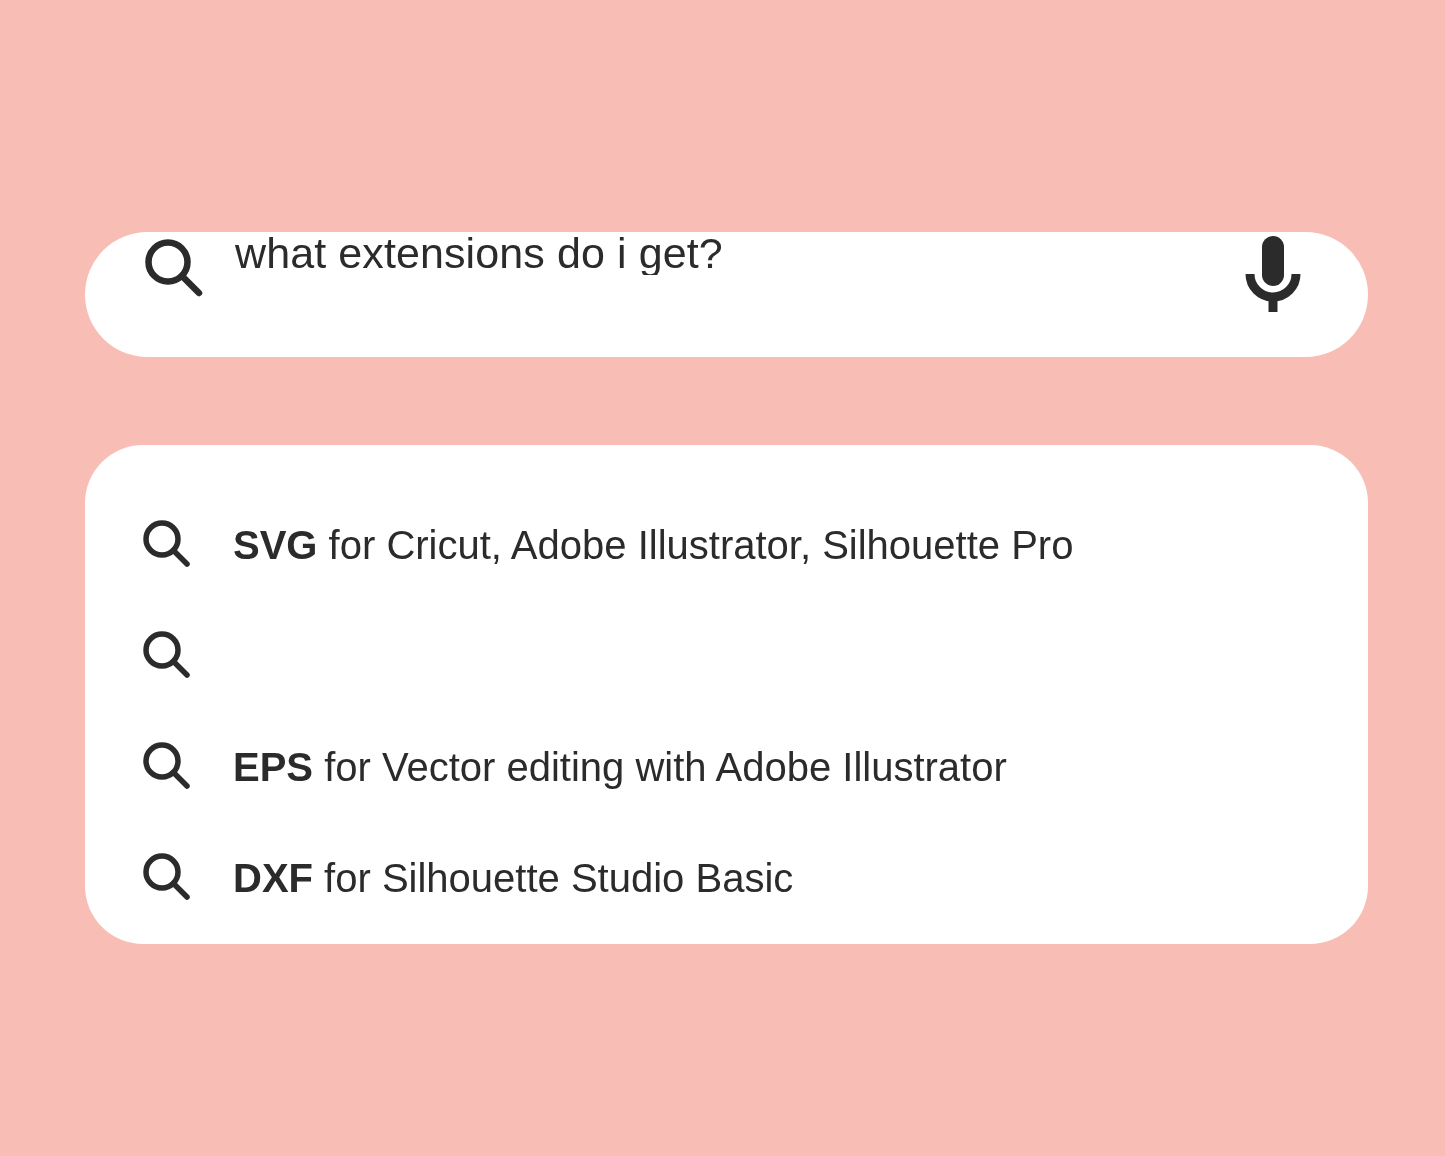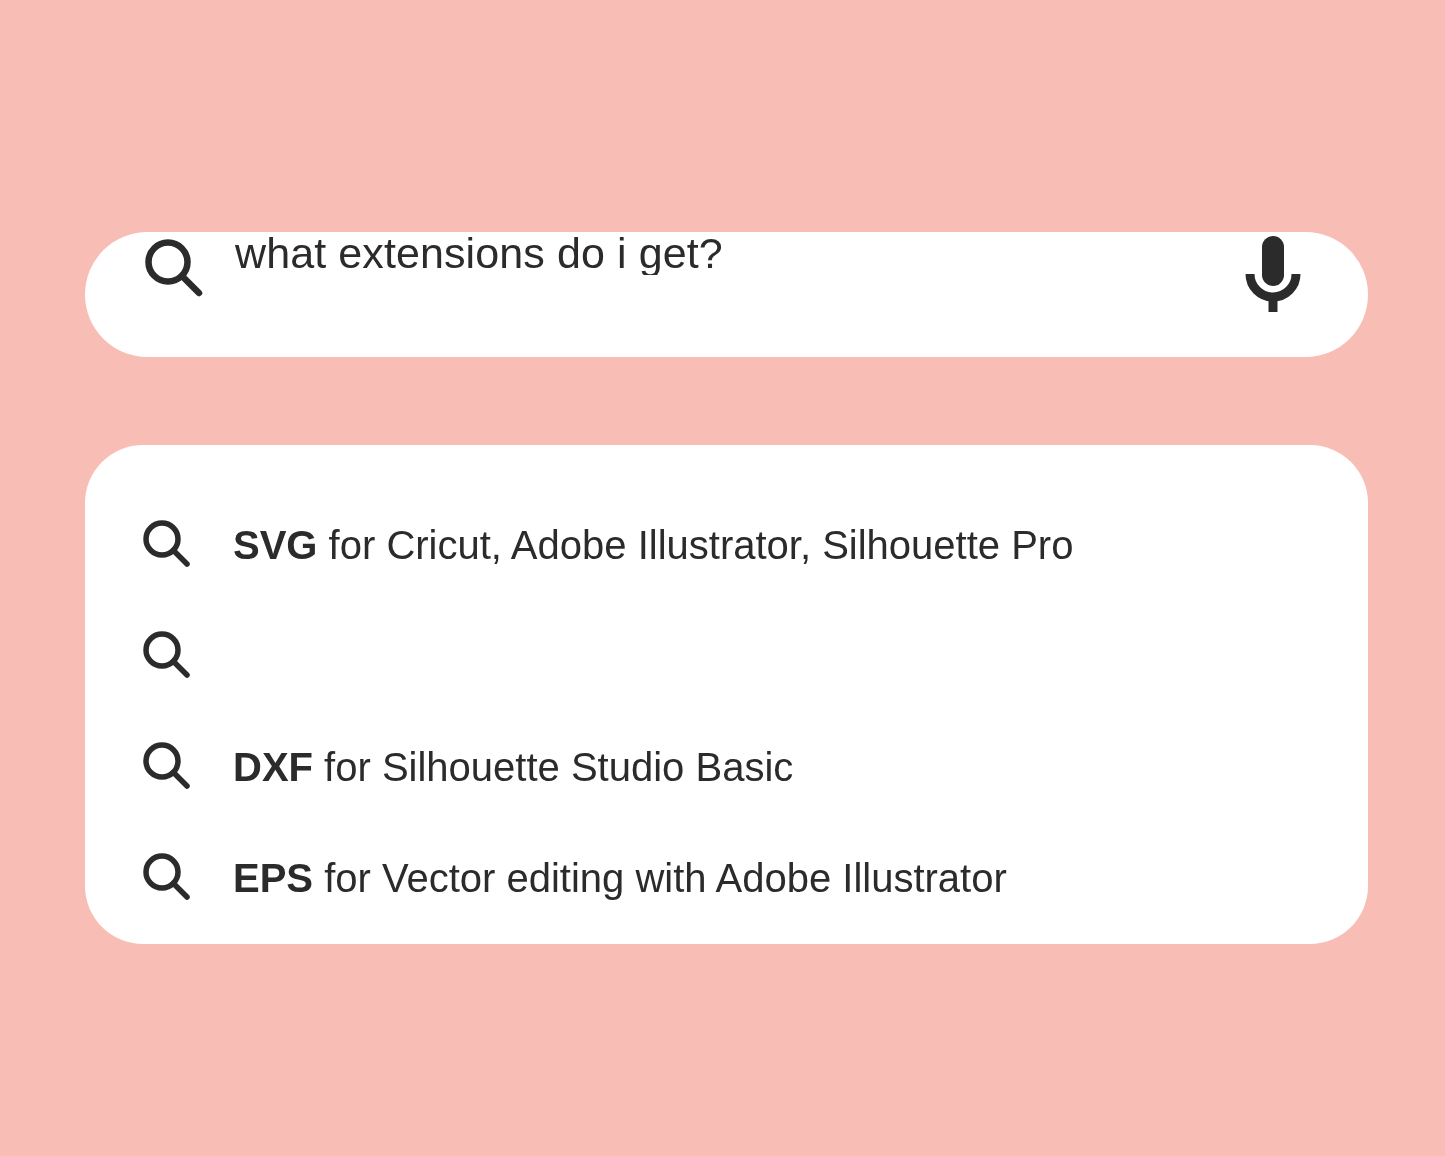--- a/index.html
+++ b/index.html
@@ -149,29 +149,29 @@
   </div>
 
   <div class="suggestion-row">
     <span class="suggestion-icon">
       <svg width="60" height="60" viewBox="0 0 60 60" aria-hidden="true">
         <circle cx="25" cy="24" r="16" fill="none" stroke="#2b2b2b" stroke-width="5.5"></circle>
         <line x1="36.5" y1="35.5" x2="50" y2="49" stroke="#2b2b2b" stroke-width="5.5" stroke-linecap="round"></line>
       </svg>
     </span>
     <span class="suggestion-text">
-      <span class="suggestion-label">DXF</span><span class="suggestion-desc"> for Silhouette Studio Basic</span>
+      <span class="suggestion-label">EPS</span><span class="suggestion-desc"> for Vector editing with Adobe Illustrator</span>
     </span>
   </div>
 
   <div class="suggestion-row">
     <span class="suggestion-icon">
       <svg width="60" height="60" viewBox="0 0 60 60" aria-hidden="true">
         <circle cx="25" cy="24" r="16" fill="none" stroke="#2b2b2b" stroke-width="5.5"></circle>
         <line x1="36.5" y1="35.5" x2="50" y2="49" stroke="#2b2b2b" stroke-width="5.5" stroke-linecap="round"></line>
       </svg>
     </span>
     <span class="suggestion-text">
-      <span class="suggestion-label">EPS</span><span class="suggestion-desc"> for Vector editing with Adobe Illustrator</span>
+      <span class="suggestion-label">DXF</span><span class="suggestion-desc"> for Silhouette Studio Basic</span>
     </span>
   </div>
 
 </div>
 
 </body></html>

